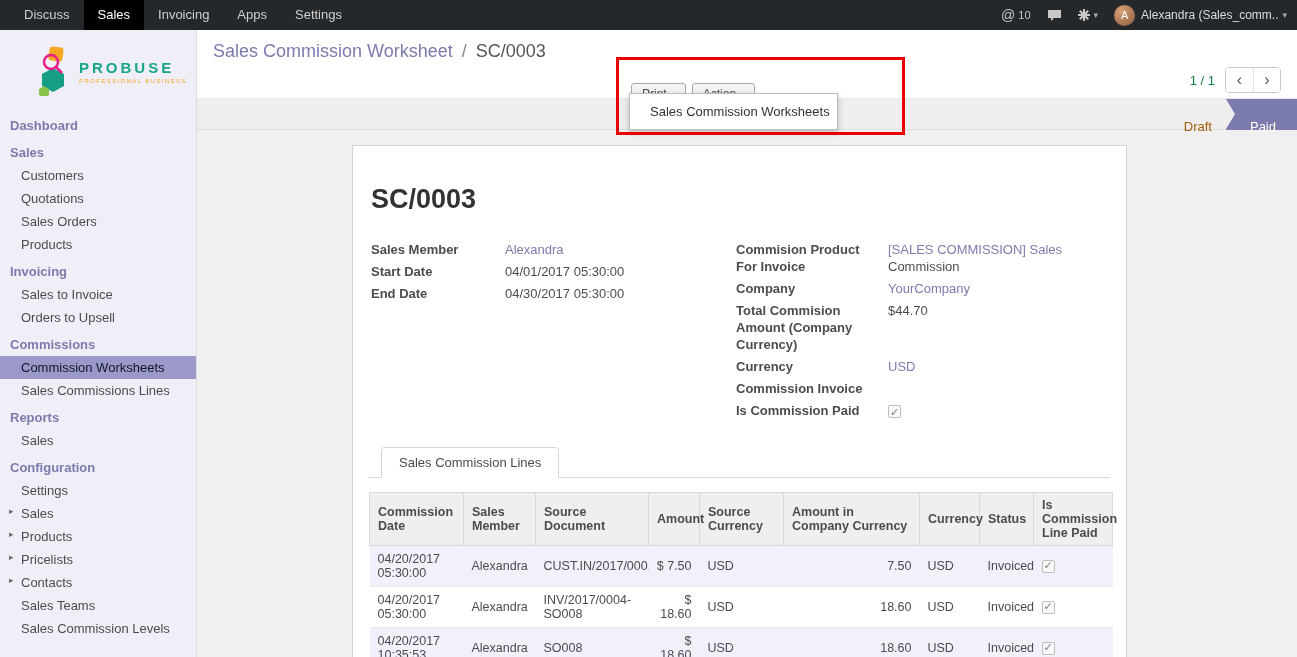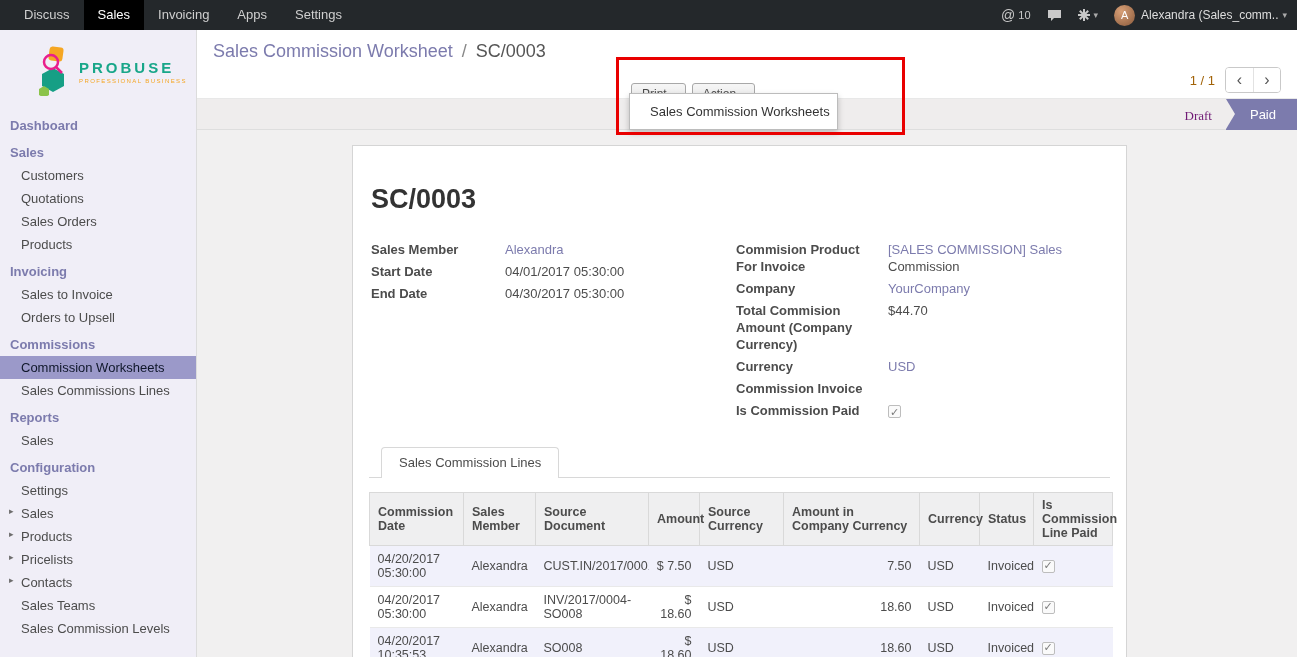--- a/index.html
+++ b/index.html
@@ -41,32 +41,32 @@
   .header-bar { position:relative; height:69px; background:#fff; border-bottom:1px solid #e8e8e8; }
   .breadcrumb { position:absolute; left:16px; top:11px; font-size:18px; }
   .bc-link { color:#7c7bad; cursor:pointer; }
   .bc-sep { color:#888; margin:0 4px; }
   .bc-current { color:#555; }
   .btn-row { position:absolute; left:434px; top:37px; display:flex; gap:6px; }
   .btn { padding:3px 10px 16px; font-size:12px; color:#4c4c4c; cursor:pointer;
     background:linear-gradient(#f6f6f6,#dcdcdc); border:1px solid #a8a8a8; border-radius:3px;margin-top:16px; }
   .caret2 { font-size:8px; color:#555; margin-left:4px; }
   .pager { position:absolute; right:16px; top:37px; display:flex; align-items:center; }
-  .pager-text { font-size:13px; color:#a16207; margin-right:10px; }
+  .pager-text { font-size:13px; color:#15803d; margin-right:10px; }
   .pager-btns { display:inline-flex; border:1px solid #c9c9c9; border-radius:4px;
     overflow:hidden; background:#fff; }
   .pbtn { width:27px; height:24px; border:none; background:#fff; font-size:16px; color:#555;
     cursor:pointer; line-height:22px; }
   .pbtn.next { border-left:1px solid #e2e2e2; }
 
   .status-strip { position:relative; height:31px; background:#efeded; border-bottom:1px solid #dedede; }
   .statusbar { position:absolute; right:0; top:0; height:31px; display:flex; }
   .status { line-height:31px; font-size:13px; }
-  .status.draft { color:#701a75; padding:1px 14px; cursor:pointer;font-family:Liberation Serif, serif; }
-  .status.paid { background:#7c7bad; color:#fff; padding:0 21px 0 24px; position:relative; cursor:pointer; }
+  .status.draft { color:#a16207; padding:12px 14px; cursor:pointer; }
+  .status.paid { background:#7c7bad; color:#fff; padding:12px 21px 0 24px; position:relative; cursor:pointer; }
   .status.paid::before { content:""; position:absolute; left:0; top:0; width:0; height:0;
     border-top:15.5px solid transparent; border-bottom:15.5px solid transparent;
     border-left:9px solid #efeded; }
 
   
   .sheet { width:775px; height:560px; margin:15px 0 0 155px; background:#fff;
     border:1px solid #d5d5d5; padding:24px 16px; font-size:13px; }
   .sheet-title { font-size:27px; font-weight:bold; color:#333; margin:14px 0 26px 2px; }
   .fields { display:flex; padding:0 2px; }
   .fcol-left { width:365px; }

